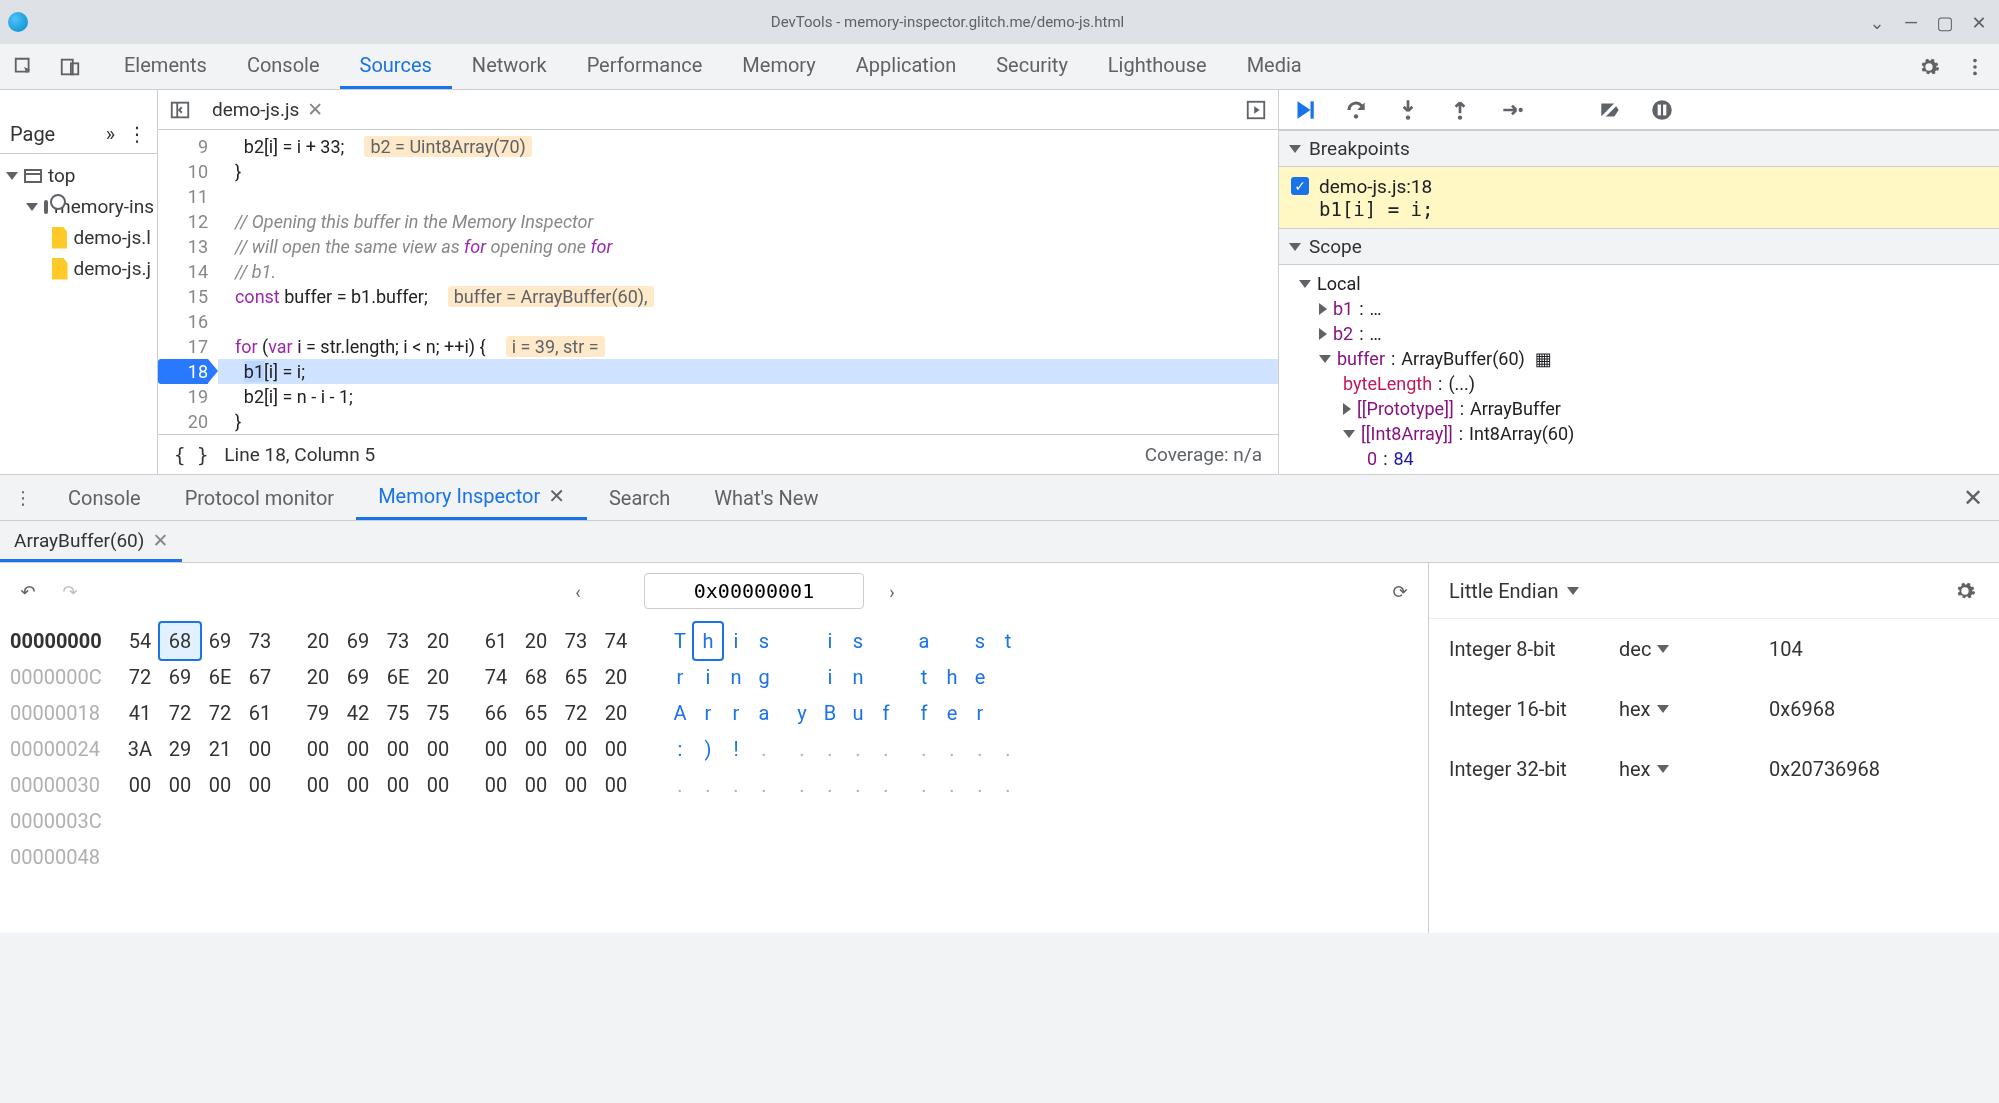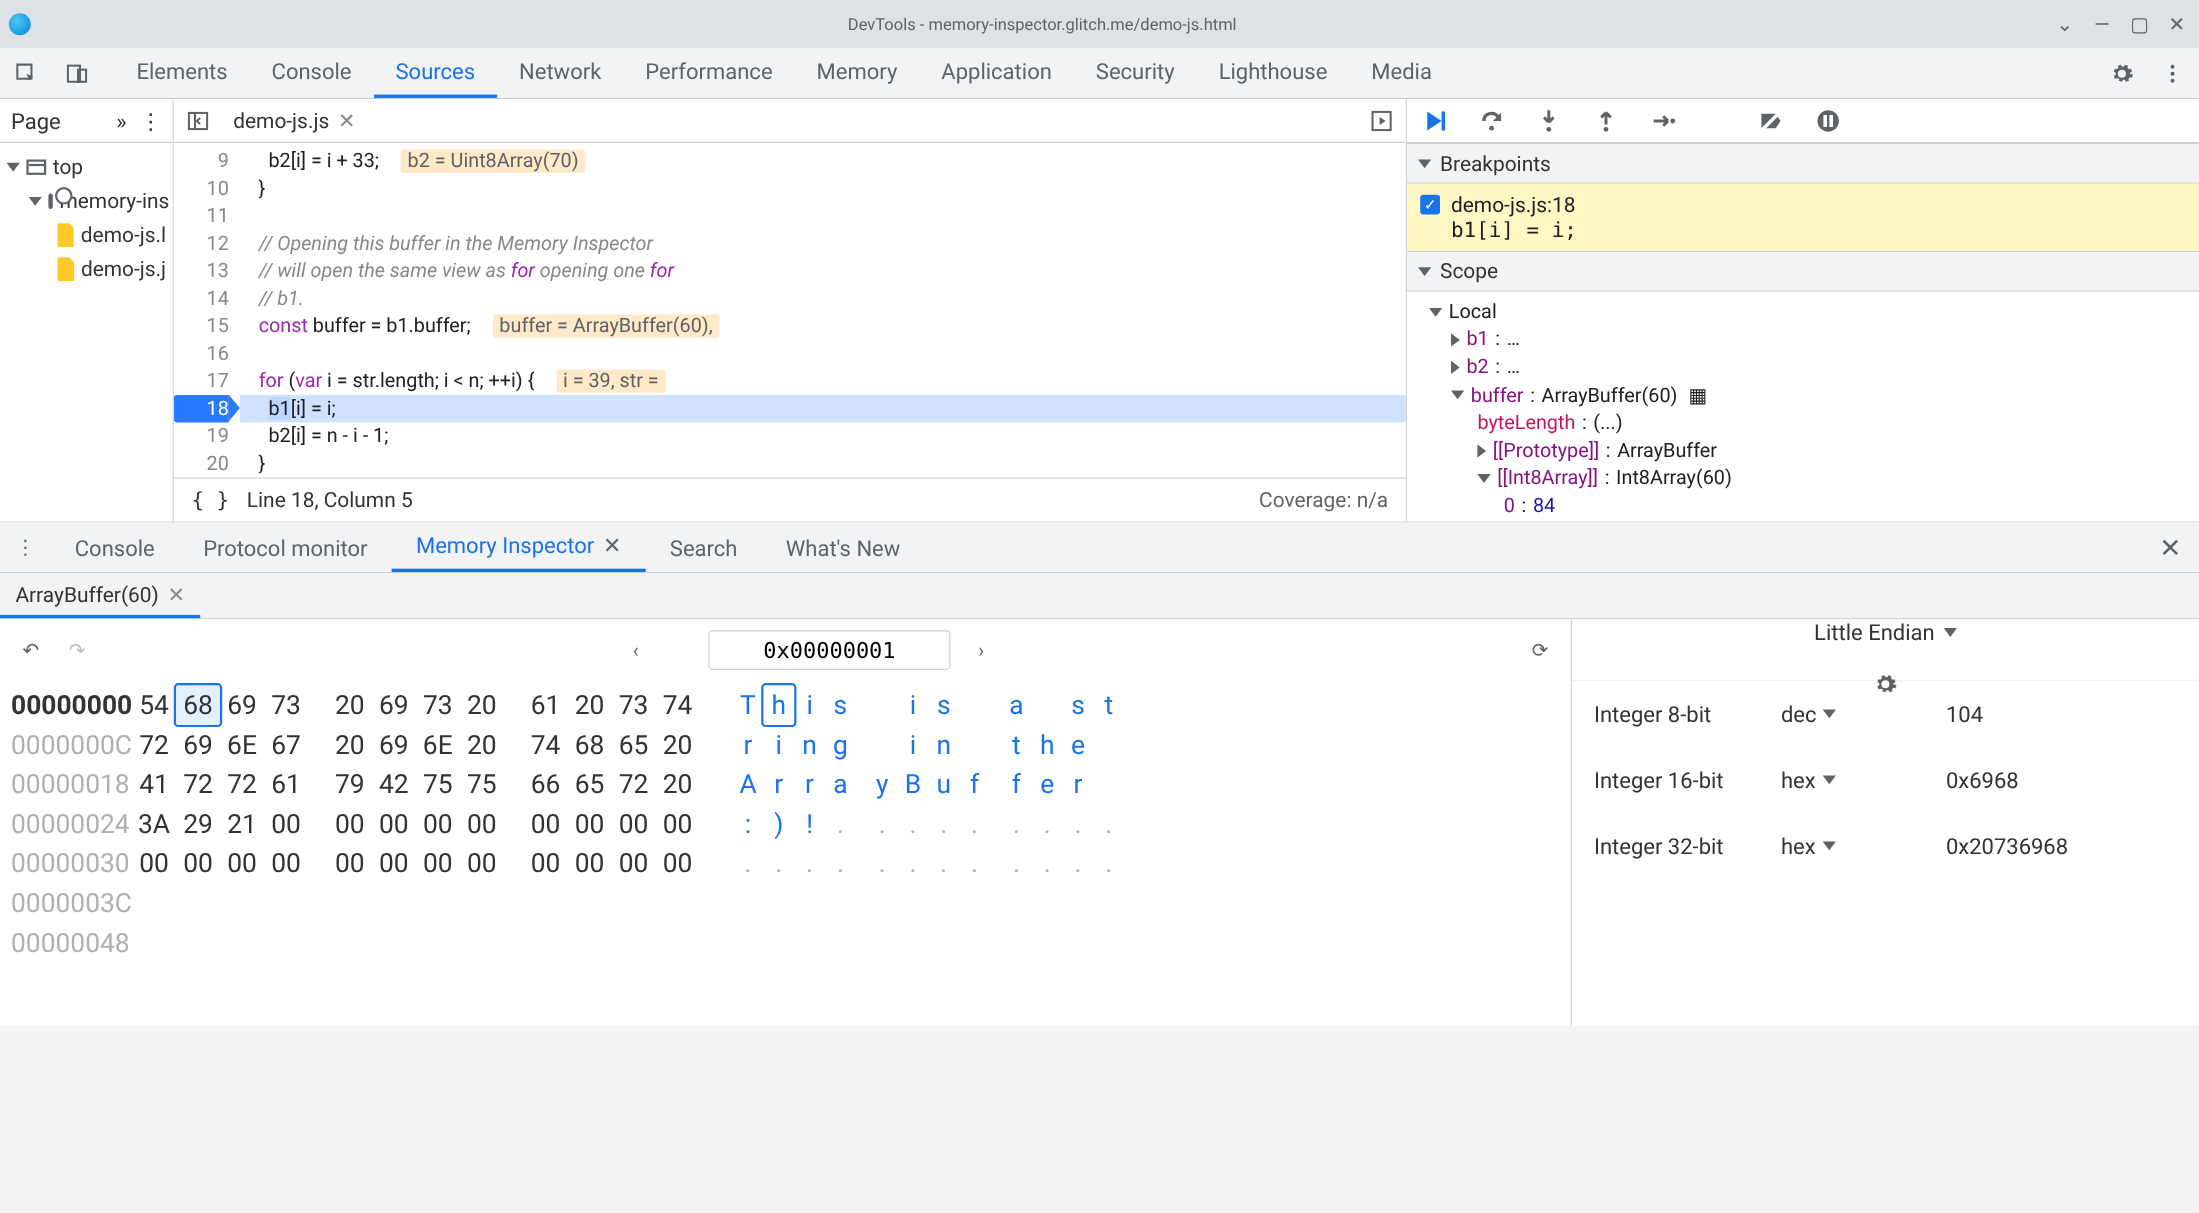--- a/index.html
+++ b/index.html
@@ -17,21 +17,21 @@
 .maintabs .tabrow { display: flex; align-items: stretch; flex: 1; }
 .maintabs .tab { padding: 0 20px; display: flex; align-items: center; font-size: 20px; color: #5f6368; cursor: pointer; border-bottom: 3px solid transparent; }
 .maintabs .tab.active { color: #1a73e8; border-bottom-color: #1a73e8; }
 .maintabs .right { display: flex; align-items: center; gap: 18px; }
 .iconbtn { width: 28px; height: 28px; display: flex; align-items: center; justify-content: center; color: #5f6368; cursor: pointer; }
 .iconbtn svg { width: 22px; height: 22px; fill: currentColor; }
 
 
 .sources { display: flex; height: 385px; border-bottom: 1px solid #cacdd1; }
 .navcol { width: 158px; border-right: 1px solid #cacdd1; background: #fff; display: flex; flex-direction: column; }
-.navcol .navhead { height: 40px; display: flex; align-items: center; padding: 16px 10px; border-bottom: 1px solid #cacdd1; font-size: 20px; color: #333; justify-content: space-between; }
+.navcol .navhead { height: 40px; display: flex; align-items: center; padding: 16px 10px; border-bottom: 1px solid #cacdd1; font-size: 20px; color: #333; justify-content: space-between; margin-top: 24px; }
 .navcol .tree { padding: 6px 0; font-size: 19px; color: #333; }
 .navcol .node { display: flex; align-items: center; padding: 4px 6px; gap: 6px; white-space: nowrap; overflow: hidden; }
 .navcol .indent0 { padding-left: 6px; }
 .navcol .indent1 { padding-left: 26px; }
 .navcol .indent2 { padding-left: 52px; }
 .tri { width: 0; height: 0; display: inline-block; }
 .tri.down { border-left: 6px solid transparent; border-right: 6px solid transparent; border-top: 8px solid #5f6368; }
 .tri.right { border-top: 6px solid transparent; border-bottom: 6px solid transparent; border-left: 8px solid #5f6368; }
 .fileico { width: 18px; height: 22px; background: #ffca28; display: inline-block; position: relative; clip-path: polygon(0 0, 70% 0, 100% 25%, 100% 100%, 0 100%); }
 .cloudico { width: 22px; height: 14px; border-radius: 10px; background: transparent; border: 2px solid #5f6368; position: relative; display:inline-block;}
@@ -84,36 +84,36 @@
 
 .mitabs { height: 42px; background: #f1f3f4; border-bottom: 1px solid #cacdd1; display: flex; align-items: stretch; }
 .mitab { padding: 0 14px; display: flex; align-items: center; font-size: 19px; color: #333; border-bottom: 3px solid #1a73e8; gap:8px;}
 .mitab .close { color:#888; cursor:pointer;}
 
 .mibody { display: flex; height: 370px; background: #fff; }
 .hexpane { flex: 1; border-right: 1px solid #cacdd1; display: flex; flex-direction: column; }
 .hexnav { height: 56px; display: flex; align-items: center; padding: 0 14px; gap: 14px; }
 .hexnav .sp { flex: 1; }
 .addrbox { width: 220px; height: 36px; border: 1px solid #cacdd1; border-radius: 4px; text-align: center; font-family: monospace; font-size: 20px; margin-left: 38px; }
-.hexgrid { padding: 4px 10px 10px 10px; font-family: "Roboto Mono", monospace; font-size: 24px; line-height: 36px; }
+.hexgrid { padding: 4px 10px 10px 10px; font-family: "Roboto Mono", monospace; font-size: 20px; line-height: 36px; }
 .hexrow { display: flex; gap: 0; align-items: center; }
 .haddr { width: 110px; color: #b0b0b0; }
 .haddr.bold { color: #333; font-weight: 700; }
 .hbytes { display: flex; }
 .hb { width: 40px; text-align: center; color: #333; }
 .hb.gap { margin-left: 18px; }
 .hb.sel { outline: 2px solid #1a73e8; background: #e3f0ff; border-radius: 2px; }
 .ascii { display: flex; margin-left: 30px; }
 .ac { width: 28px; text-align: center; color: #1a73e8; }
 .ac.dim { color: #b0b0b0; }
 .ac.gap { margin-left: 10px; }
 .ac.sel { outline: 2px solid #1a73e8; border-radius: 2px; }
 
 .valpane { width: 570px; display: flex; flex-direction: column; }
-.valhead { height: 56px; display: flex; align-items: center; padding: 0 20px; gap: 12px; border-bottom: 1px solid #eee; flex-direction: column; }
+.valhead { height: 56px; display: flex; align-items: center; padding: 0 20px; gap: 12px; border-bottom: 1px solid #eee; }
 .valhead .endian { font-size: 20px; color: #333; display:flex; align-items:center; gap:8px;}
 .valhead .sp { flex:1; }
 .valrows { flex: 1; overflow: auto; }
 .vrow { display: flex; align-items: center; height: 60px; padding: 0 20px; font-size: 20px; }
 .vrow .vlabel { width: 170px; color: #333; }
 .vrow .vfmt { width: 120px; color: #333; display:flex; align-items:center; gap:6px;}
 .vrow .vval { flex: 1; color: #333; padding-left: 30px;}
 .caret { width:0; height:0; border-left:6px solid transparent; border-right:6px solid transparent; border-top:8px solid #5f6368; display:inline-block;}
 </style>
 </head>

